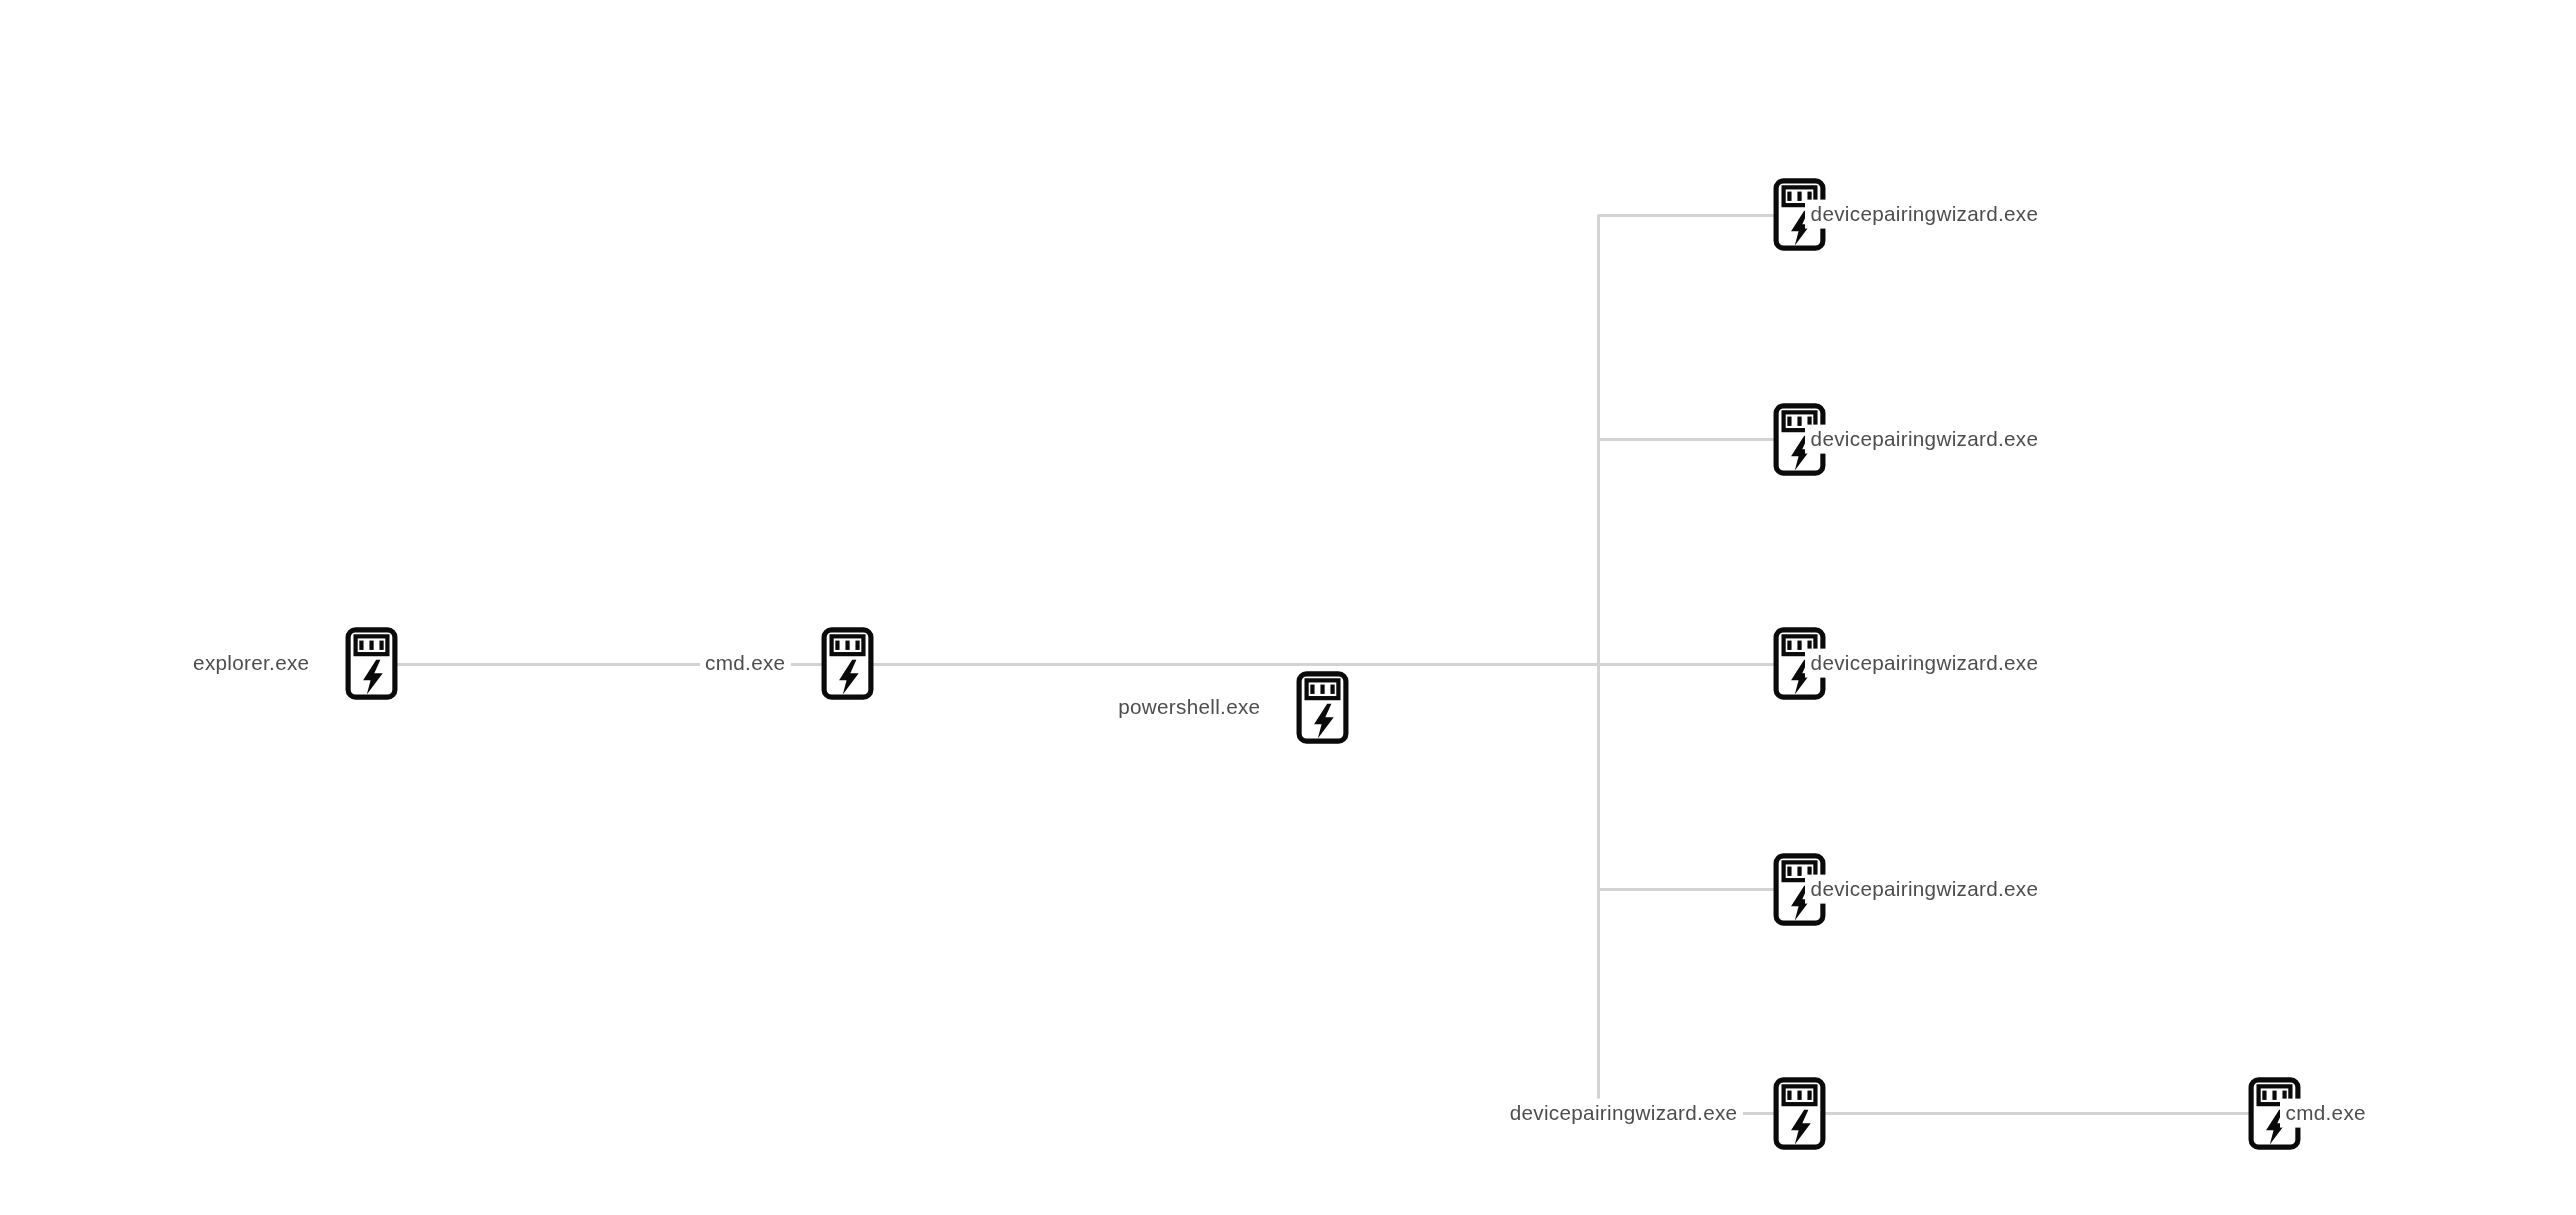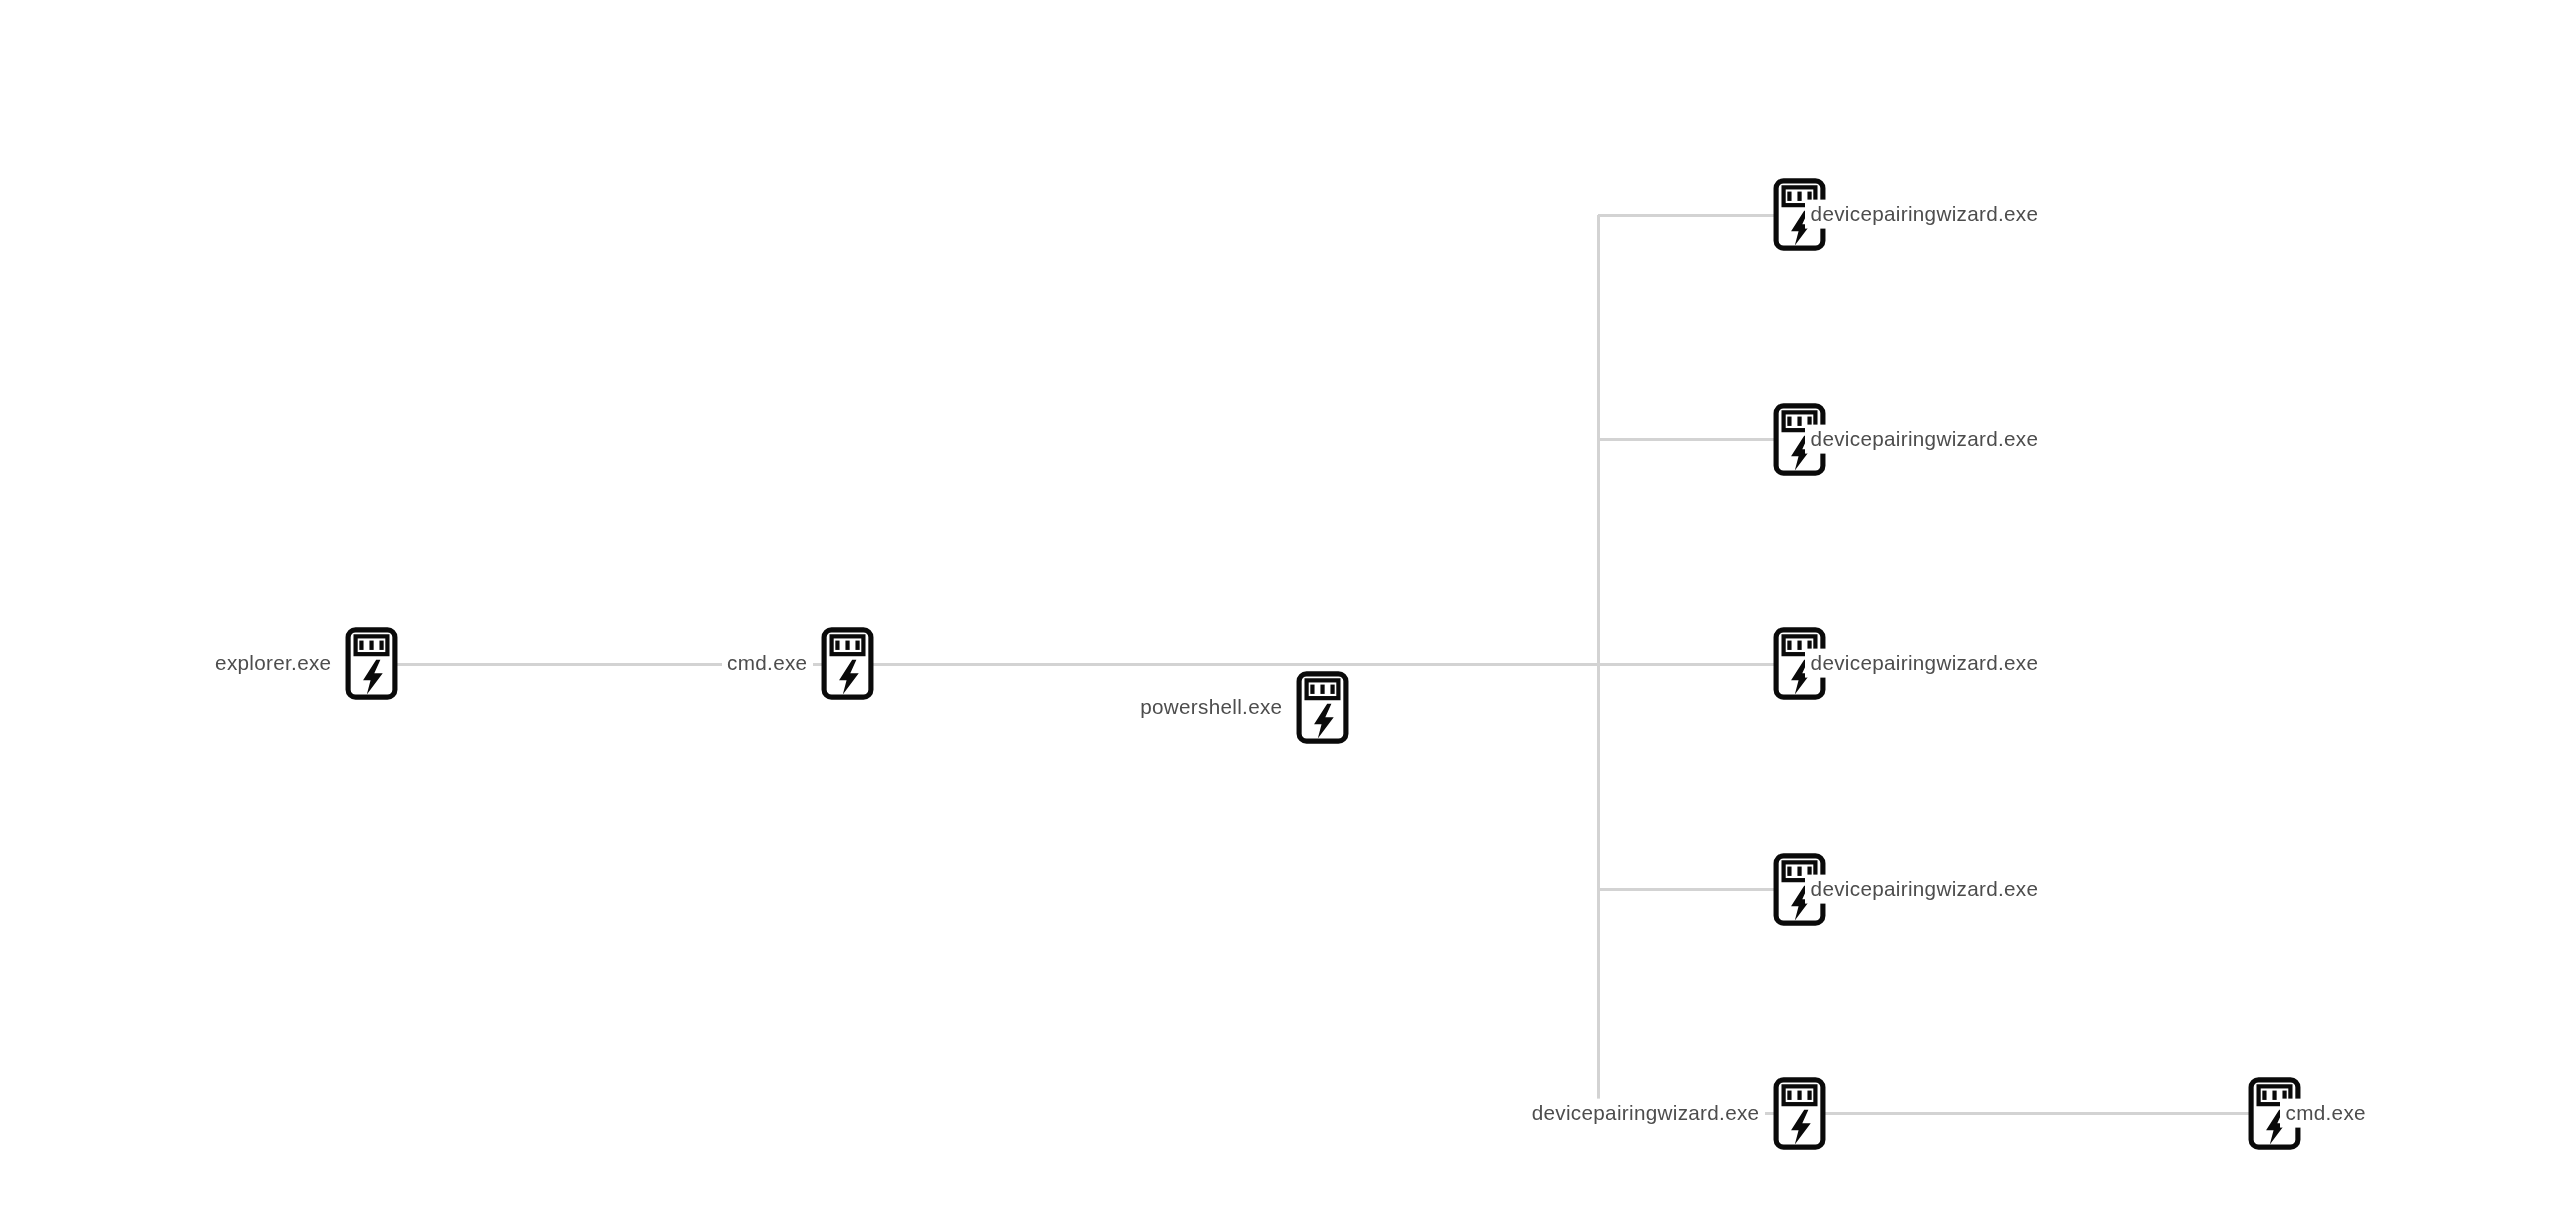--- a/index.html
+++ b/index.html
@@ -34,21 +34,21 @@
     top: 50%;
     white-space: nowrap;
     font-size: 20.7px;
     letter-spacing: 0.3px;
     color: var(--label, #4d4d4d);
     background: var(--bg, #ffffff);
     padding: 2.8px 5.6px;
     z-index: 3;
   }
   .label-right { left: 56px; transform: translateY(-52%); }
-  .label-left  { right: 44px; transform: translateY(-52%); text-align: right; }
+  .label-left  { right: 66px; transform: translateY(-52%); text-align: right; }
 </style>
 </head>
 <body>
 
 <div class="page">
     <div class="edge" style="left: 347px; top: 663px; width: 476px; height: 2.8px;"></div>
     <div class="edge" style="left: 824px; top: 663px; width: 474px; height: 2.8px;"></div>
     <div class="edge" style="left: 1298px; top: 663px; width: 301px; height: 2.8px;"></div>
     <div class="edge" style="left: 1597px; top: 215px; width: 2.8px; height: 449px;"></div>
     <div class="edge" style="left: 1598px; top: 214px; width: 177px; height: 2.8px;"></div>

